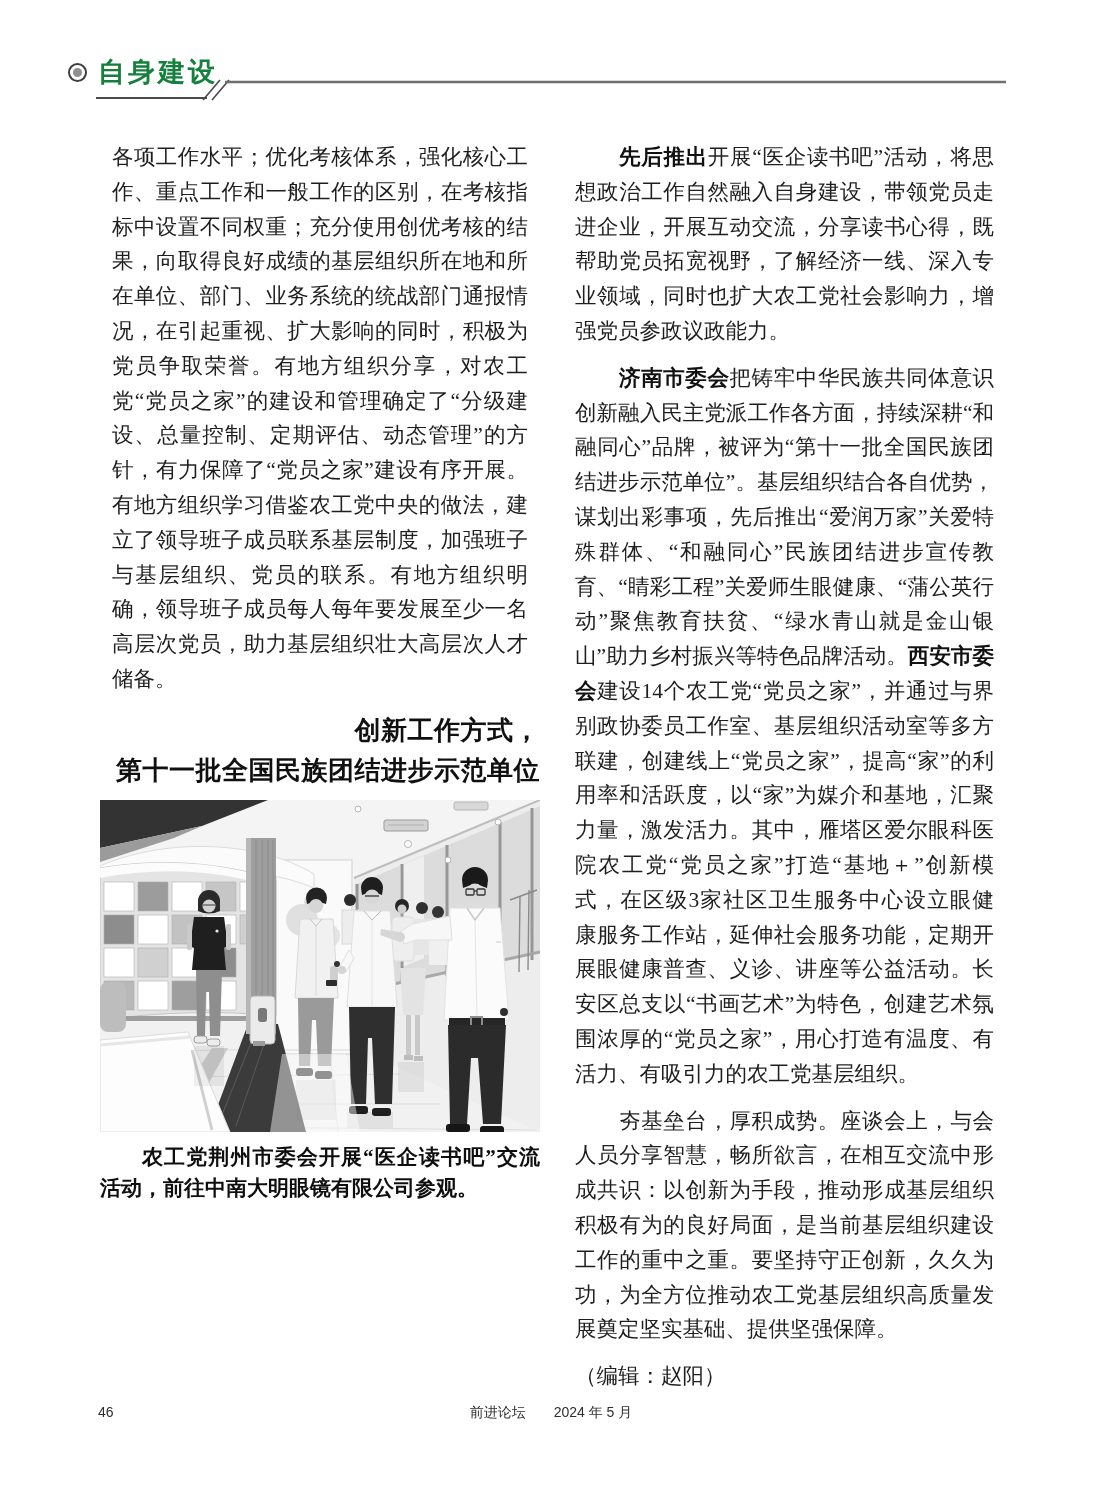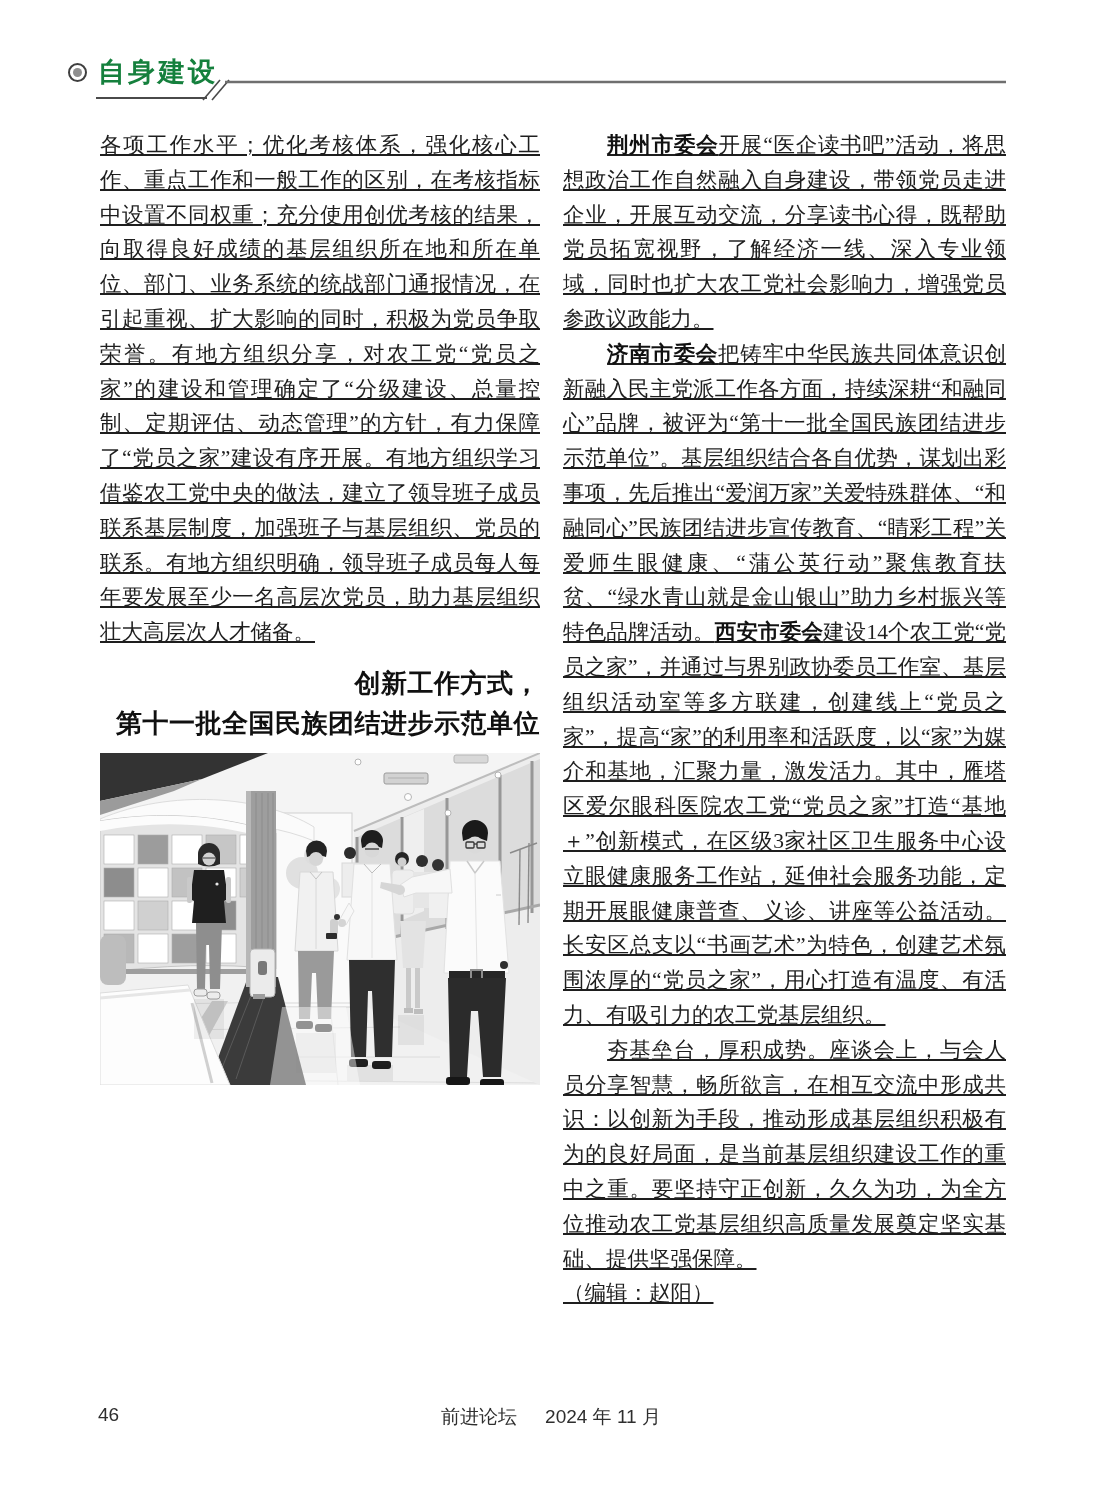--- a/index.html
+++ b/index.html
@@ -28,21 +28,21 @@
   }
   .masthead-rule { position: absolute; left: 26px; top: 0; }
 
   
   .col {
     position: absolute; top: 128px; width: 440px;
     font-size: 21.5px; line-height: 34.8px; text-align: justify;
   }
   .col-left  { left: 100px; }
   .col-right { left: 563px; width: 443px; }
-  .col p { margin: 0; text-decoration: underline; }
+  .col p { margin: 12px; }
   .ind { text-indent: 2.05em; }
   b.lead { font-family: "Liberation Sans", "DejaVu Sans", sans-serif; font-weight: bold; color: #111; }
 
   h2.subhead {
     font-family: "Liberation Sans", "DejaVu Sans", sans-serif;
     font-size: 26px; line-height: 40px; font-weight: bold; color: #101010;
     text-align: right; margin: 13px 0 9px; letter-spacing: 0.5px;
   }
 
   figure.photo { margin: 10px 0 0; }
@@ -51,21 +51,21 @@
     font-weight: bold; font-size: 21px; line-height: 31px;
     margin-top: 10px; text-indent: 2em; text-align: justify; color: #0e0e0e;
   }
 
   .editor { text-align: left; }
 
   
   .pagefoot {
     position: absolute; left: 0; right: 0; top: 1404px; height: 30px;
     font-family: "Liberation Sans", "DejaVu Sans", sans-serif;
-    font-size: 19px; color: #2e2e2e;
+    font-size: 14px; color: #2e2e2e;
   }
   .pagefoot .pn { position: absolute; left: 98px; top: 0; }
   .pagefoot .center { position: absolute; left: 0; right: 0; top: 0; text-align: center; }
   .pagefoot .journal { margin-right: 28px; text-align: center; }
 </style>
 </head>
 <body>
 
 <div class="masthead">
   <span class="dot"></span>
@@ -273,31 +273,32 @@
       </g>
 
       <g fill="#000000" opacity="0.06">
         <rect x="94" y="246" width="30" height="40"></rect>
         <rect x="196" y="280" width="40" height="40"></rect>
         <rect x="247" y="312" width="46" height="16"></rect>
         <rect x="298" y="262" width="26" height="30"></rect>
       </g>
       <polygon points="182,254 246,254 260,332 170,332" fill="#ffffff" opacity="0.45"></polygon>
     </svg>
+    <figcaption>农工党荆州市委会开展“医企读书吧”交流活动，前往中南大明眼镜有限公司参观。</figcaption>
   </figure>
 </div>
 
 <div class="col col-right">
-  <p class="ind"><b class="lead">荆州市委会</b><span>开展“医企读书吧”活动，将思想政治工作自然融入自身建设，带领党员走进企业，开展互动交流，分享读书心得，既帮助党员拓宽视野，了解经济一线、深入专业领域，同时也扩大农工党社会影响力，增强党员参政议政能力。</span></p>
+  <p class="ind"><b class="lead">先后推出</b><span>开展“医企读书吧”活动，将思想政治工作自然融入自身建设，带领党员走进企业，开展互动交流，分享读书心得，既帮助党员拓宽视野，了解经济一线、深入专业领域，同时也扩大农工党社会影响力，增强党员参政议政能力。</span></p>
 
   <p class="ind"><b class="lead">济南市委会</b><span>把铸牢中华民族共同体意识创新融入民主党派工作各方面，持续深耕“和融同心”品牌，被评为“第十一批全国民族团结进步示范单位”。基层组织结合各自优势，谋划出彩事项，先后推出“爱润万家”关爱特殊群体、“和融同心”民族团结进步宣传教育、“睛彩工程”关爱师生眼健康、“蒲公英行动”聚焦教育扶贫、“绿水青山就是金山银山”助力乡村振兴等特色品牌活动。</span><b class="lead">西安市委会</b><span>建设14个农工党“党员之家”，并通过与界别政协委员工作室、基层组织活动室等多方联建，创建线上“党员之家”，提高“家”的利用率和活跃度，以“家”为媒介和基地，汇聚力量，激发活力。其中，雁塔区爱尔眼科医院农工党“党员之家”打造“基地＋”创新模式，在区级3家社区卫生服务中心设立眼健康服务工作站，延伸社会服务功能，定期开展眼健康普查、义诊、讲座等公益活动。长安区总支以“书画艺术”为特色，创建艺术氛围浓厚的“党员之家”，用心打造有温度、有活力、有吸引力的农工党基层组织。</span></p>
 
   <p class="ind">夯基垒台，厚积成势。座谈会上，与会人员分享智慧，畅所欲言，在相互交流中形成共识：以创新为手段，推动形成基层组织积极有为的良好局面，是当前基层组织建设工作的重中之重。要坚持守正创新，久久为功，为全方位推动农工党基层组织高质量发展奠定坚实基础、提供坚强保障。</p>
 
   <p class="editor">（编辑：赵阳）</p>
 </div>
 
 <div class="pagefoot">
   <span class="pn">46</span>
   <span class="center">
-    <span class="journal">前进论坛</span><span>2024 年 11 月</span>
+    <span class="journal">前进论坛</span><span>2024 年 5 月</span>
   </span>
 </div>
 
 </body></html>

